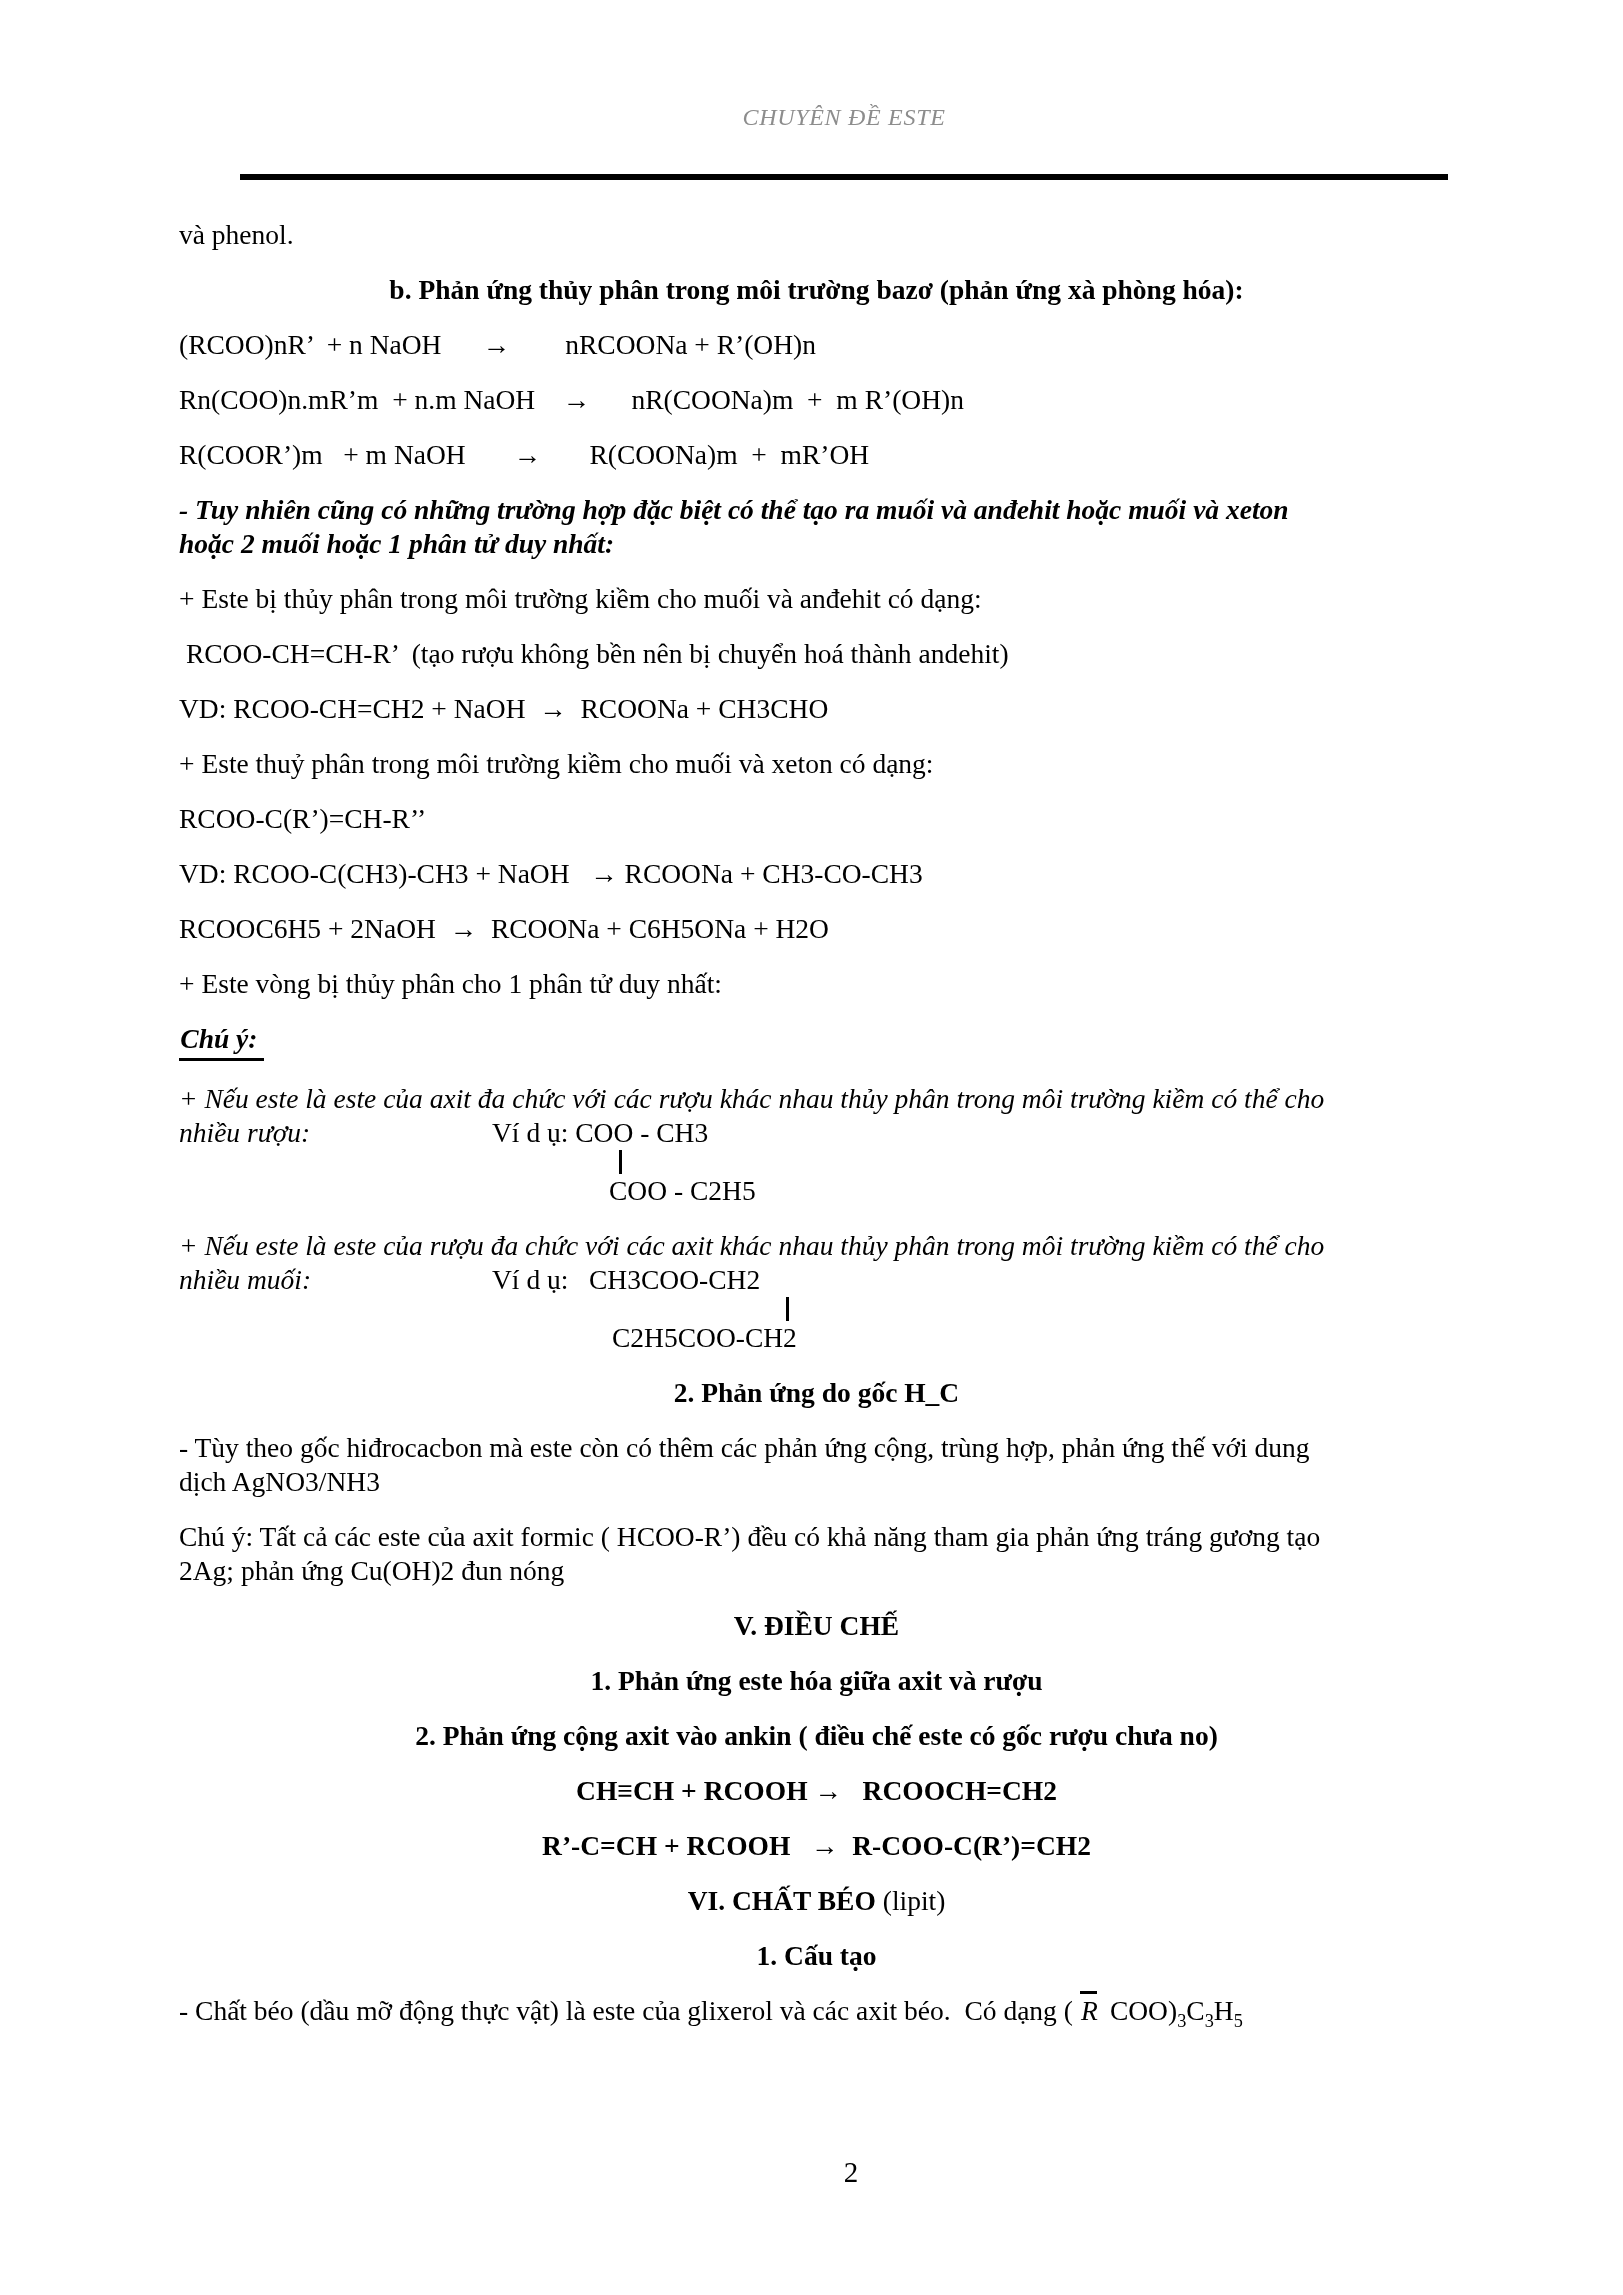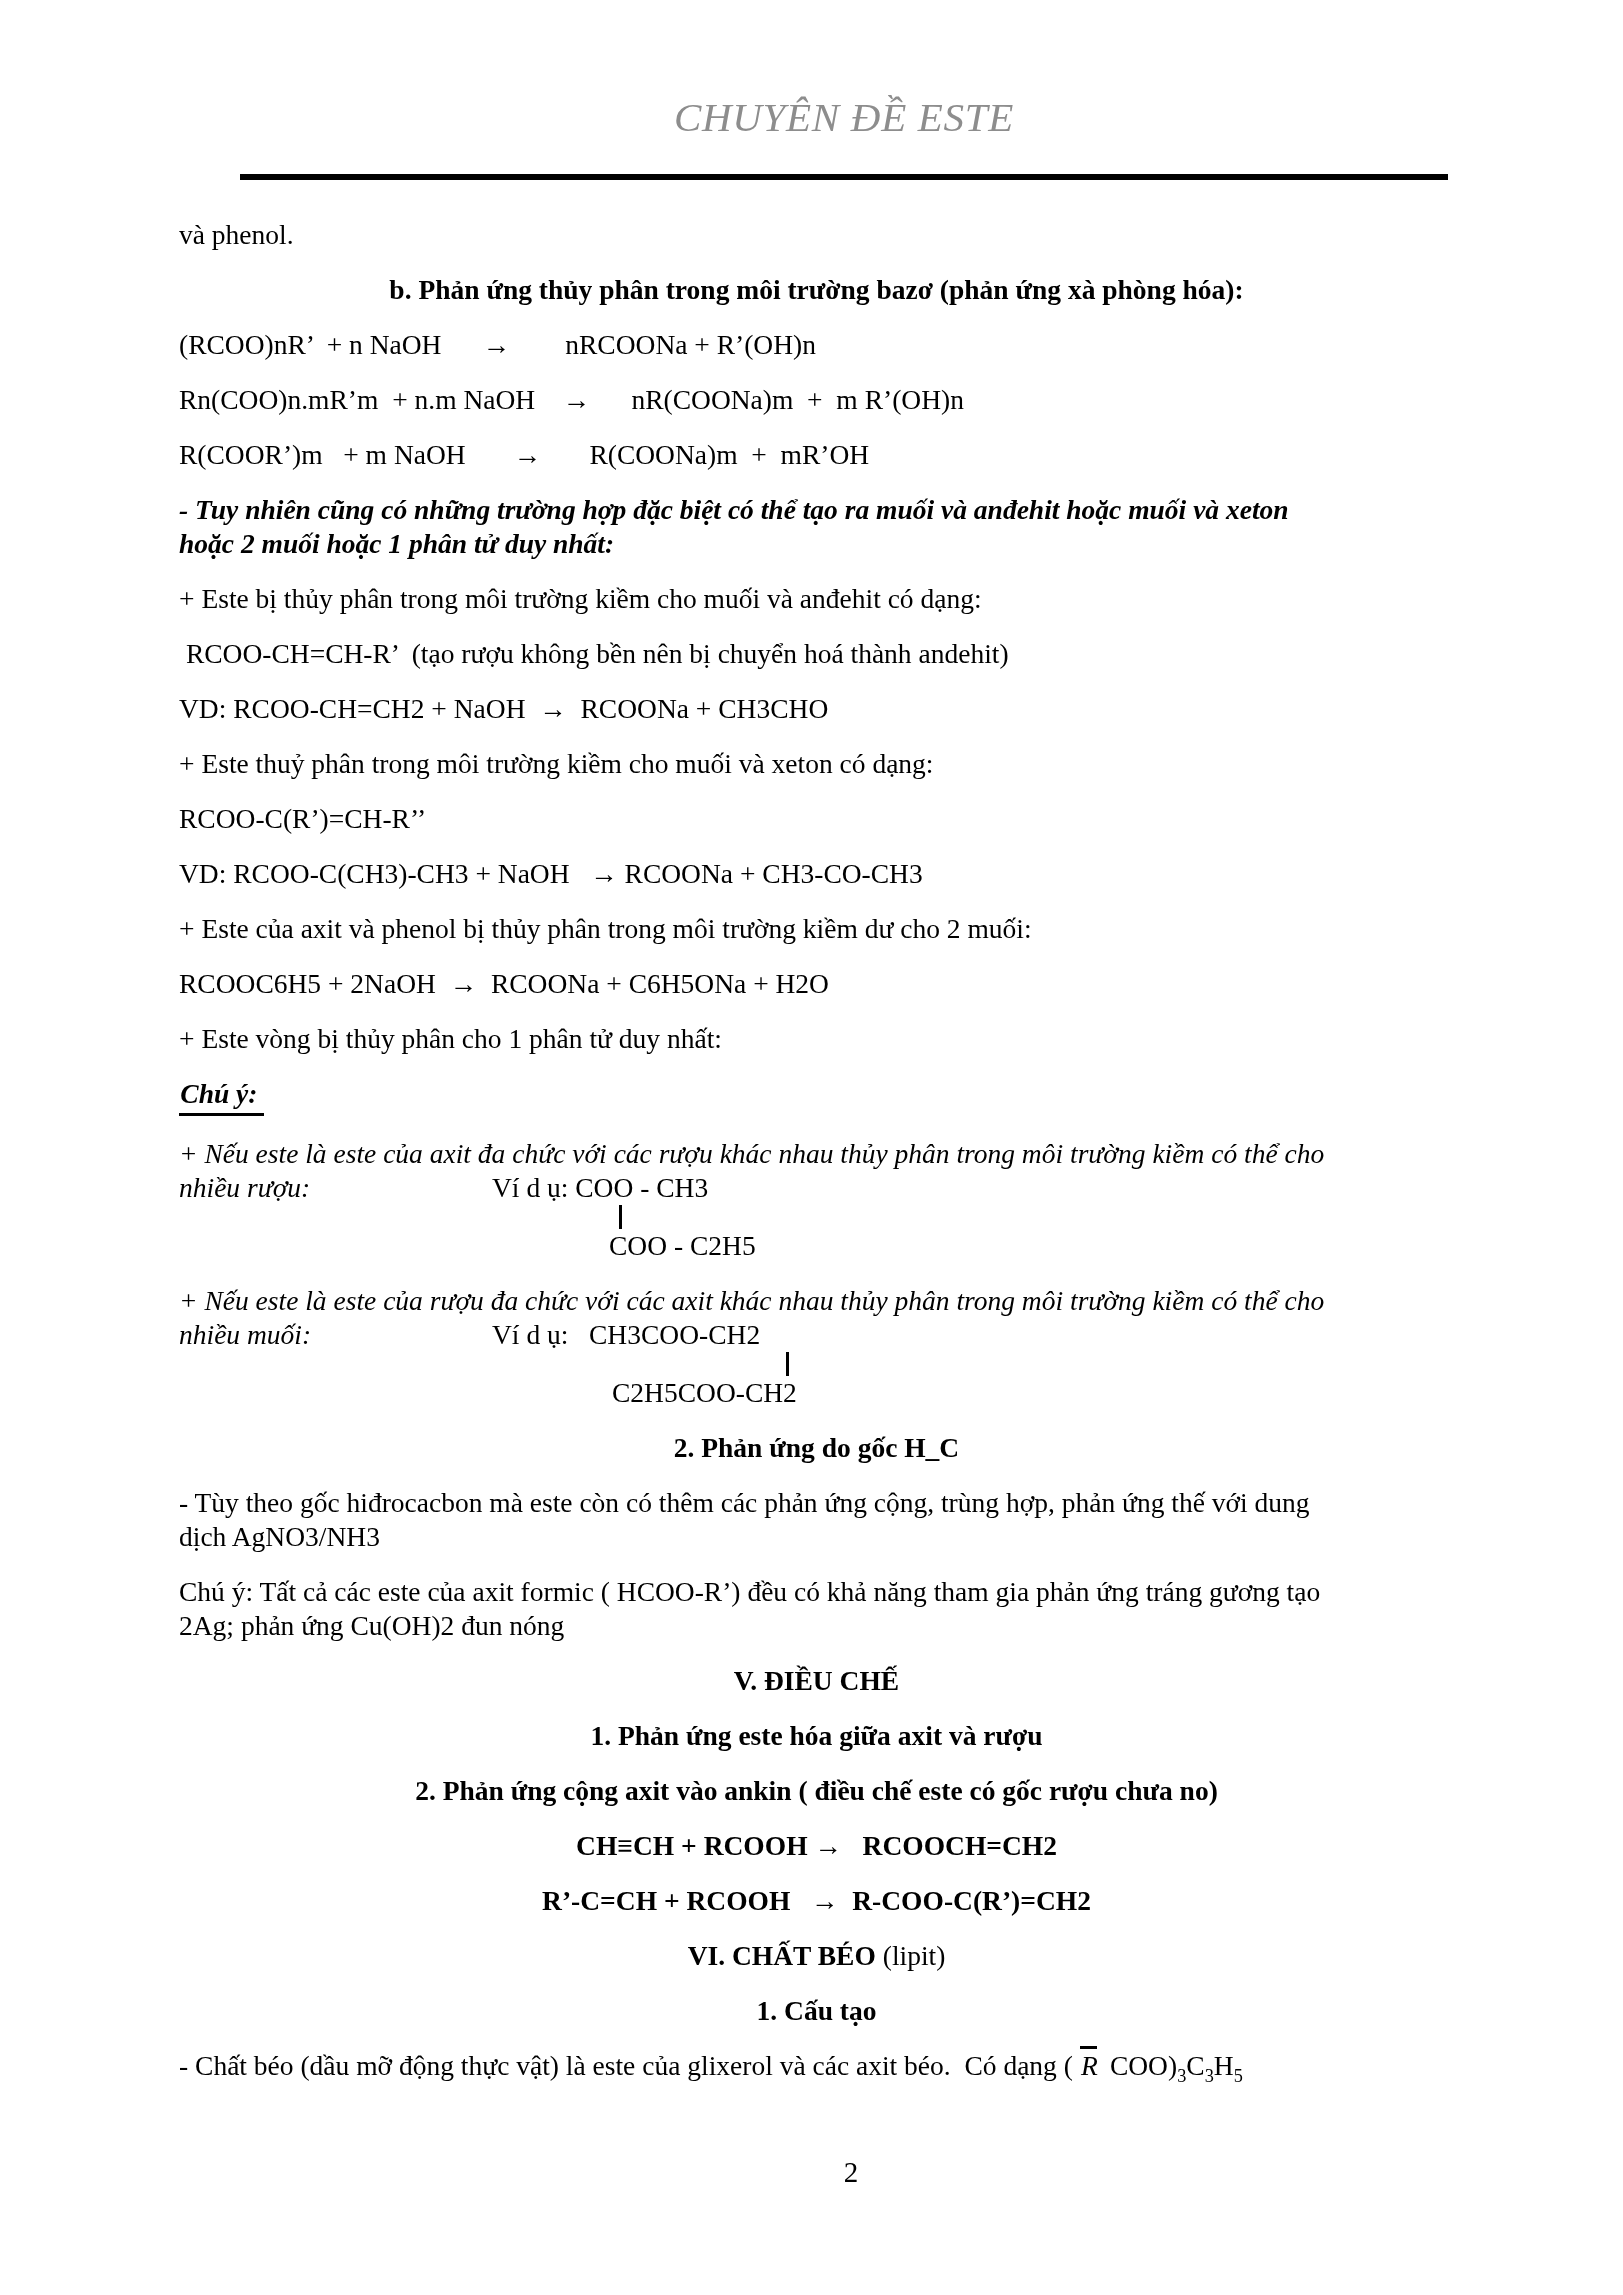--- a/index.html
+++ b/index.html
@@ -8,21 +8,21 @@
     background:#ffffff; color:#000;
     font-family:"Liberation Serif","DejaVu Serif",serif;
     position:relative; overflow:hidden;
   }
   .content { padding:98px 170px 0 179px; }
 
   .doc-title {
     width:1208px; margin-left:61px;
     text-align:center;
     font-style:italic;
-    font-size:41px; line-height:39px;
+    font-size:24px; line-height:39px;
     color:#8d8d8d;
     letter-spacing:0.7px;
     white-space:pre;
   }
   .rule {
     width:1208px; margin-left:61px; margin-top:37px;
     height:5.9px; background:#000;
   }
   .body-text { margin-top:38px; }
 
@@ -102,21 +102,20 @@
     <p class="ln pend"> RCOO-CH=CH-R’  (tạo rượu không bền nên bị chuyển hoá thành andehit)</p>
 
     <p class="ln pend">VD: RCOO-CH=CH2 + NaOH  →  RCOONa + CH3CHO</p>
 
     <p class="ln pend">+ Este thuỷ phân trong môi trường kiềm cho muối và xeton có dạng:</p>
 
     <p class="ln pend">RCOO-C(R’)=CH-R’’</p>
 
     <p class="ln pend">VD: RCOO-C(CH3)-CH3 + NaOH   → RCOONa + CH3-CO-CH3</p>
 
-    <p class="ln pend">+ Este của axit và phenol bị thủy phân trong môi trường kiềm dư cho 2 muối:</p>
 
     <p class="ln pend">RCOOC6H5 + 2NaOH  →  RCOONa + C6H5ONa + H2O</p>
 
     <p class="ln pend">+ Este vòng bị thủy phân cho 1 phân tử duy nhất:</p>
 
     <p class="ln pend"><span class="chu-y-underline">Chú ý:</span></p>
 
     <p class="ln i">+ Nếu este là este của axit đa chức với các rượu khác nhau thủy phân trong môi trường kiềm có thể cho</p>
     <p class="ln rel"><span class="i">nhiều rượu:</span><span class="vd-abs">Ví d ụ: COO - CH3</span></p>
     <div class="bond-line bond-1"></div>

